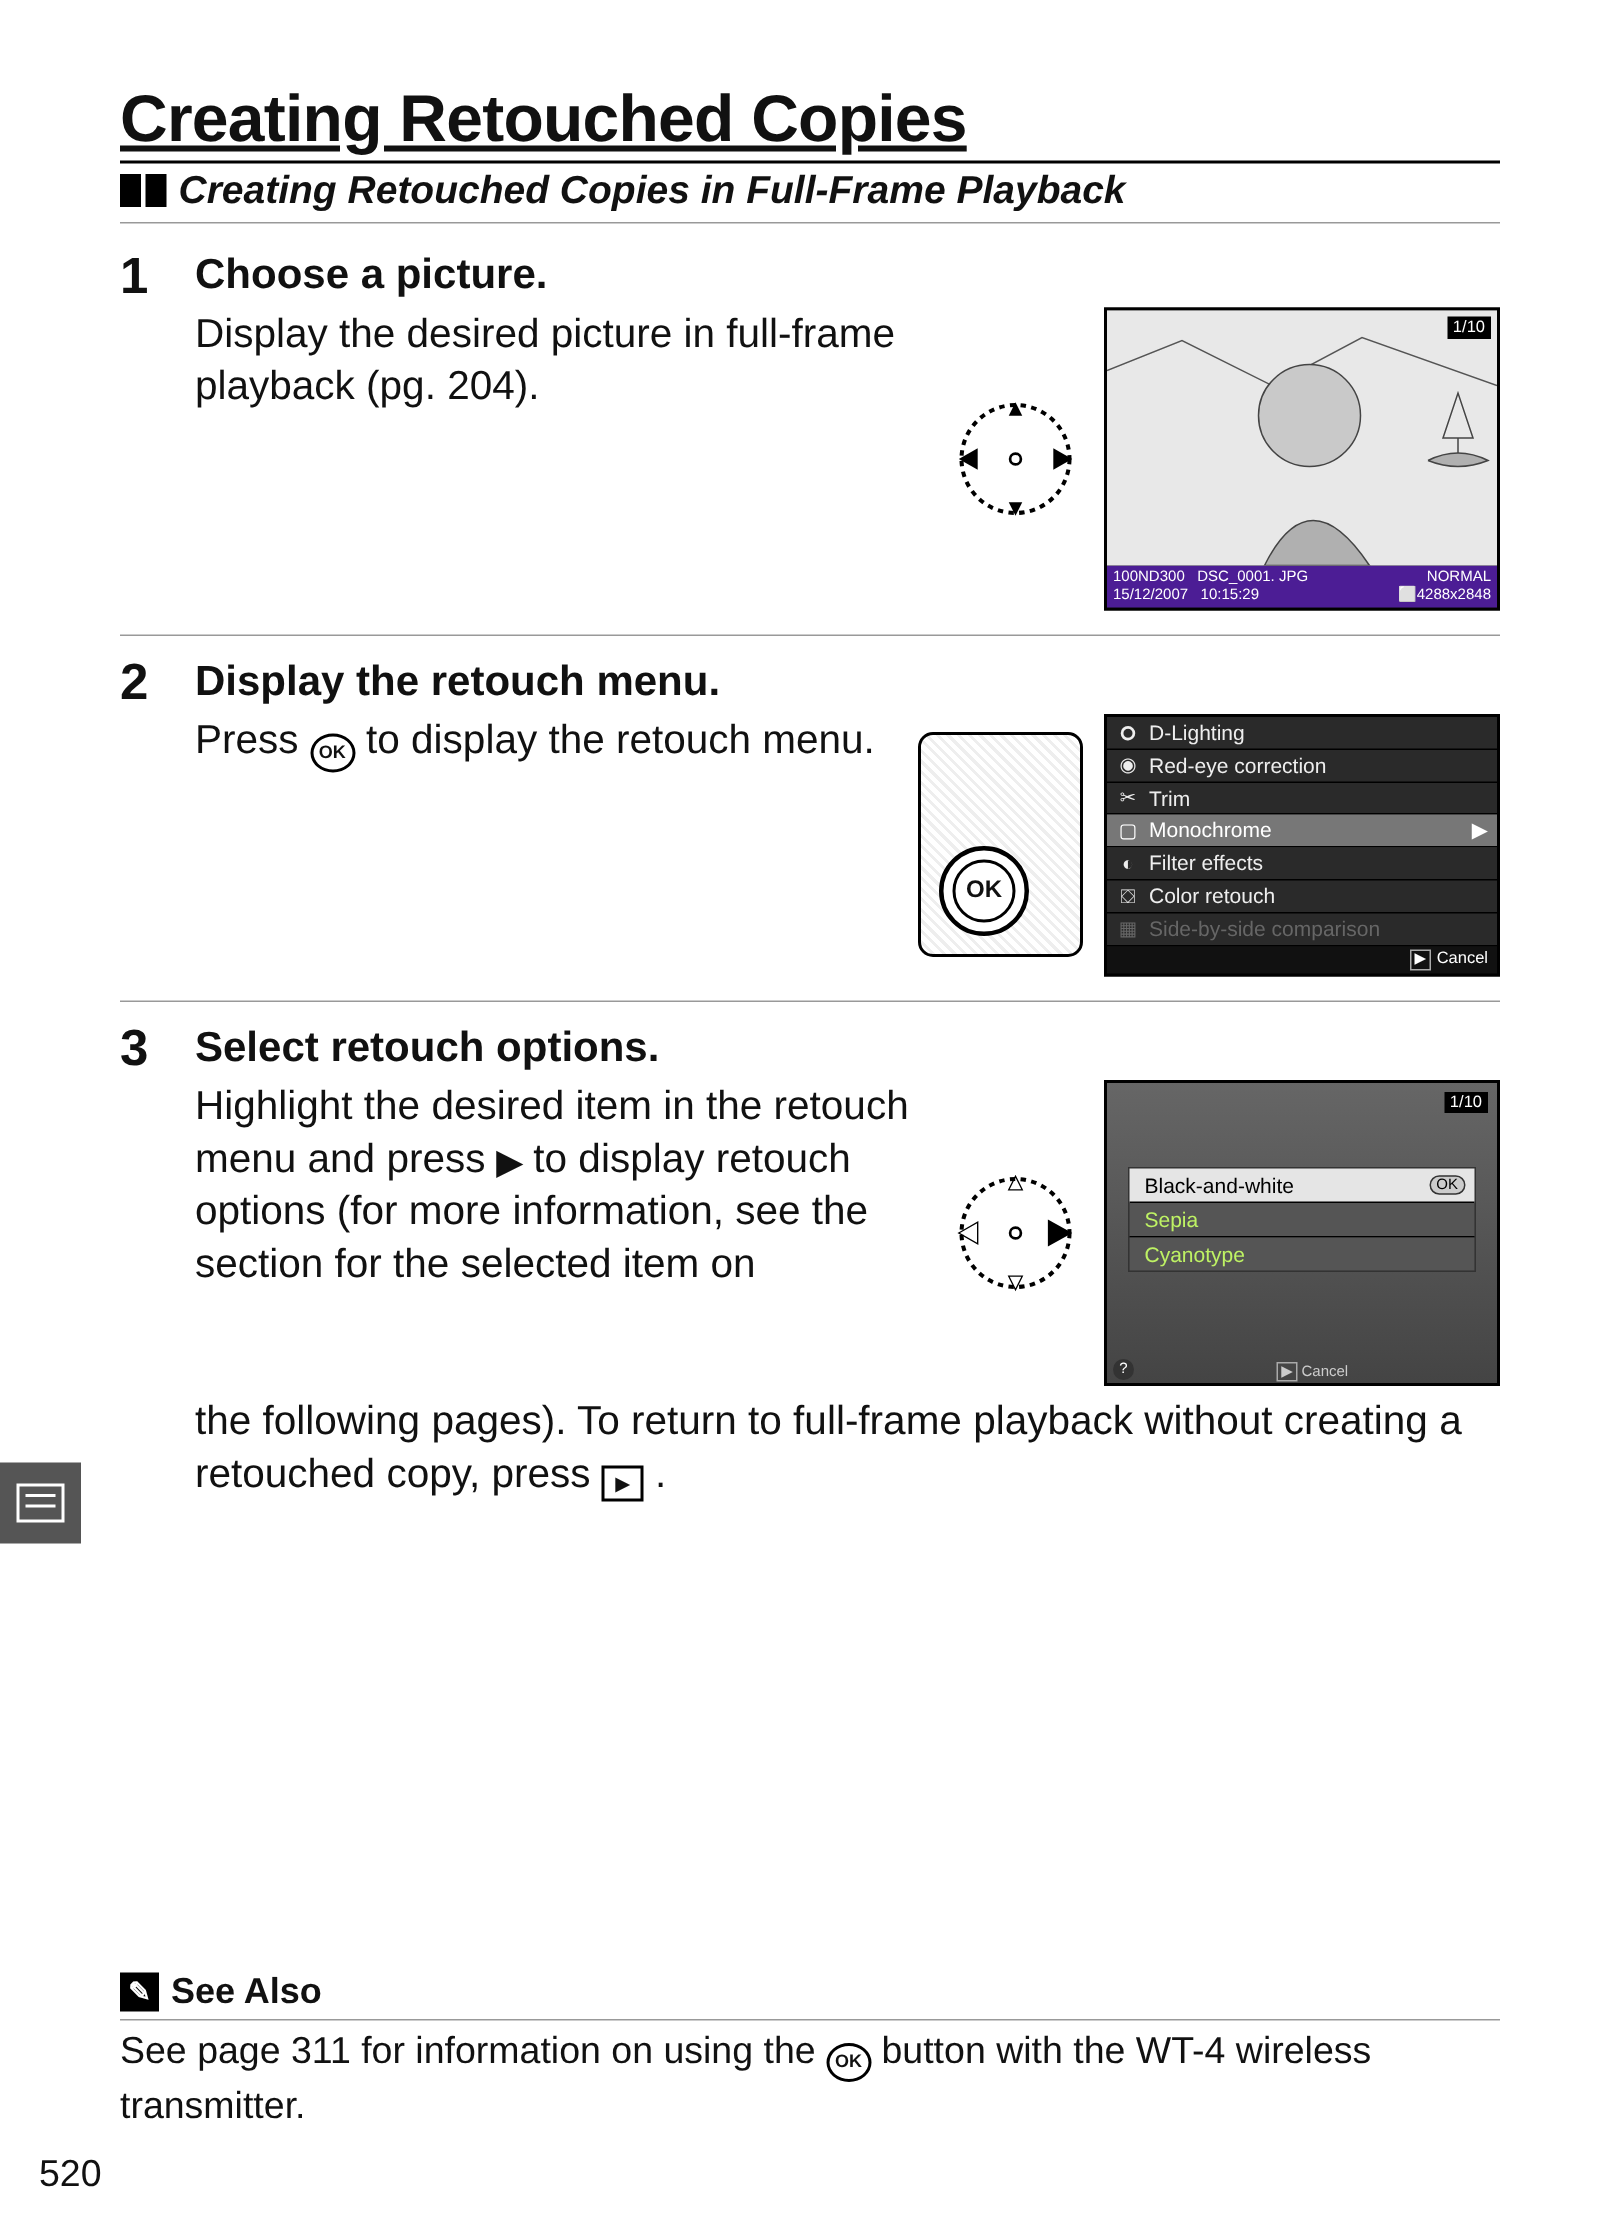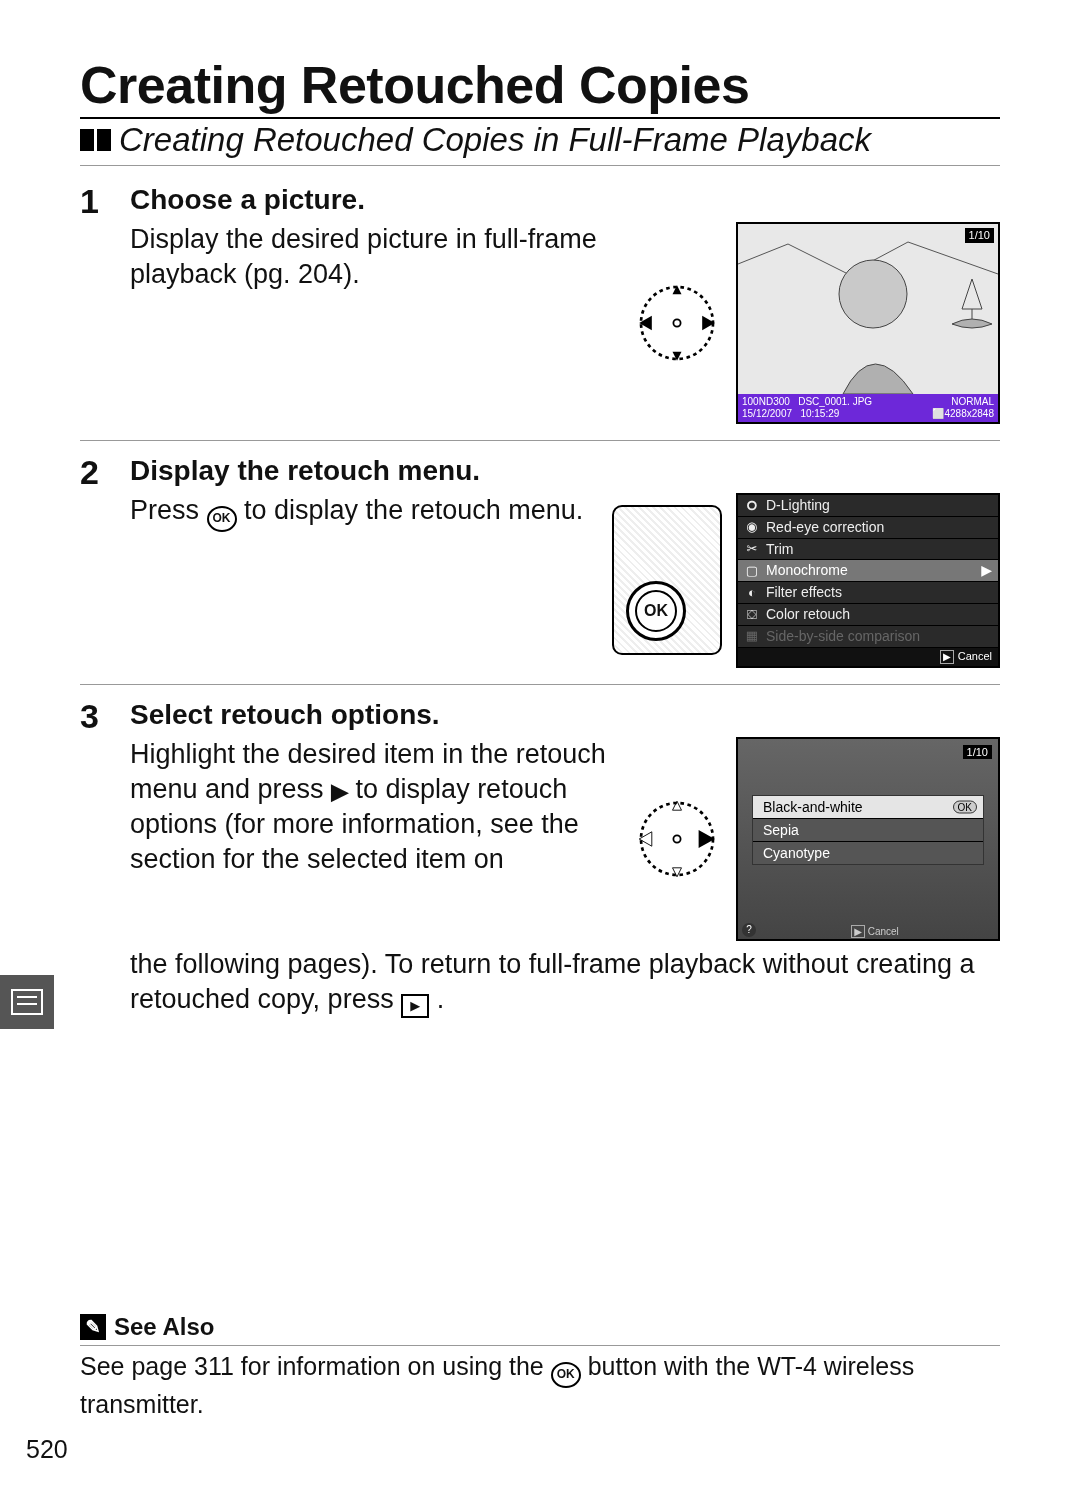--- a/index.html
+++ b/index.html
@@ -11,26 +11,27 @@
     width: 1080px;
     box-sizing: border-box;
   }
   .page {
     padding: 55px 80px 30px 80px;
     position: relative;
     min-height: 1480px;
     box-sizing: border-box;
   }
   .page-title {
-    font-size: 52px;
+    font-size: 44px;
     font-weight: 700;
     margin: 0 0 2px 0;
     border-bottom: 2px solid #000;
     padding-bottom: 2px;
     letter-spacing: -0.5px;
+    text-decoration: underline;
   }
   .intro {
     font-size: 27px;
     line-height: 1.3;
     margin: 8px 0 26px 0;
   }
   .subheading {
     display: flex;
     align-items: center;
     border-bottom: 1px solid #999;
@@ -43,22 +44,22 @@
     margin-right: 8px;
   }
   .blk {
     display: inline-block;
     width: 14px;
     height: 22px;
     background: #000;
   }
   .sub-text {
     font-style: italic;
-    font-weight: 400;
-    font-size: 33px;
+    font-weight: 700;
+    font-size: 26px;
   }
 
   .step {
     border-bottom: 1px solid #999;
     padding: 14px 0 16px 0;
     display: grid;
     grid-template-columns: 42px 1fr;
     column-gap: 8px;
   }
   .step.noborder { border-bottom: none; }
@@ -114,21 +115,21 @@
     top: 4px;
     background: #000;
     color: #fff;
     font-size: 11px;
     padding: 1px 4px;
   }
   .statusbar {
     display: flex;
     justify-content: space-between;
     font-size: 10px;
-    background: #6d28d9;
+    background: #4c1d95;
     padding: 2px 4px;
     white-space: nowrap;
   }
   .statusbar .right { text-align: right; }
   .menu-list { background: #2a2a2a; }
   .menu-item {
     display: flex;
     align-items: center;
     gap: 6px;
     padding: 2px 6px;
@@ -178,21 +179,21 @@
     position: absolute;
     top: 56px;
     left: 14px;
     right: 14px;
     border: 1px solid #333;
     background: #2a2a2a;
   }
   .opt-row {
     padding: 3px 10px;
     border-bottom: 1px solid #000;
-    color: #ffffff;
+    color: #bef264;
     position: relative;
     background: #555;
   }
   .opt-row.hl {
     background: #e5e5e5;
     color: #000;
   }
   .opt-row.last { border-bottom: none; }
   .ok-badge {
     position: absolute;

